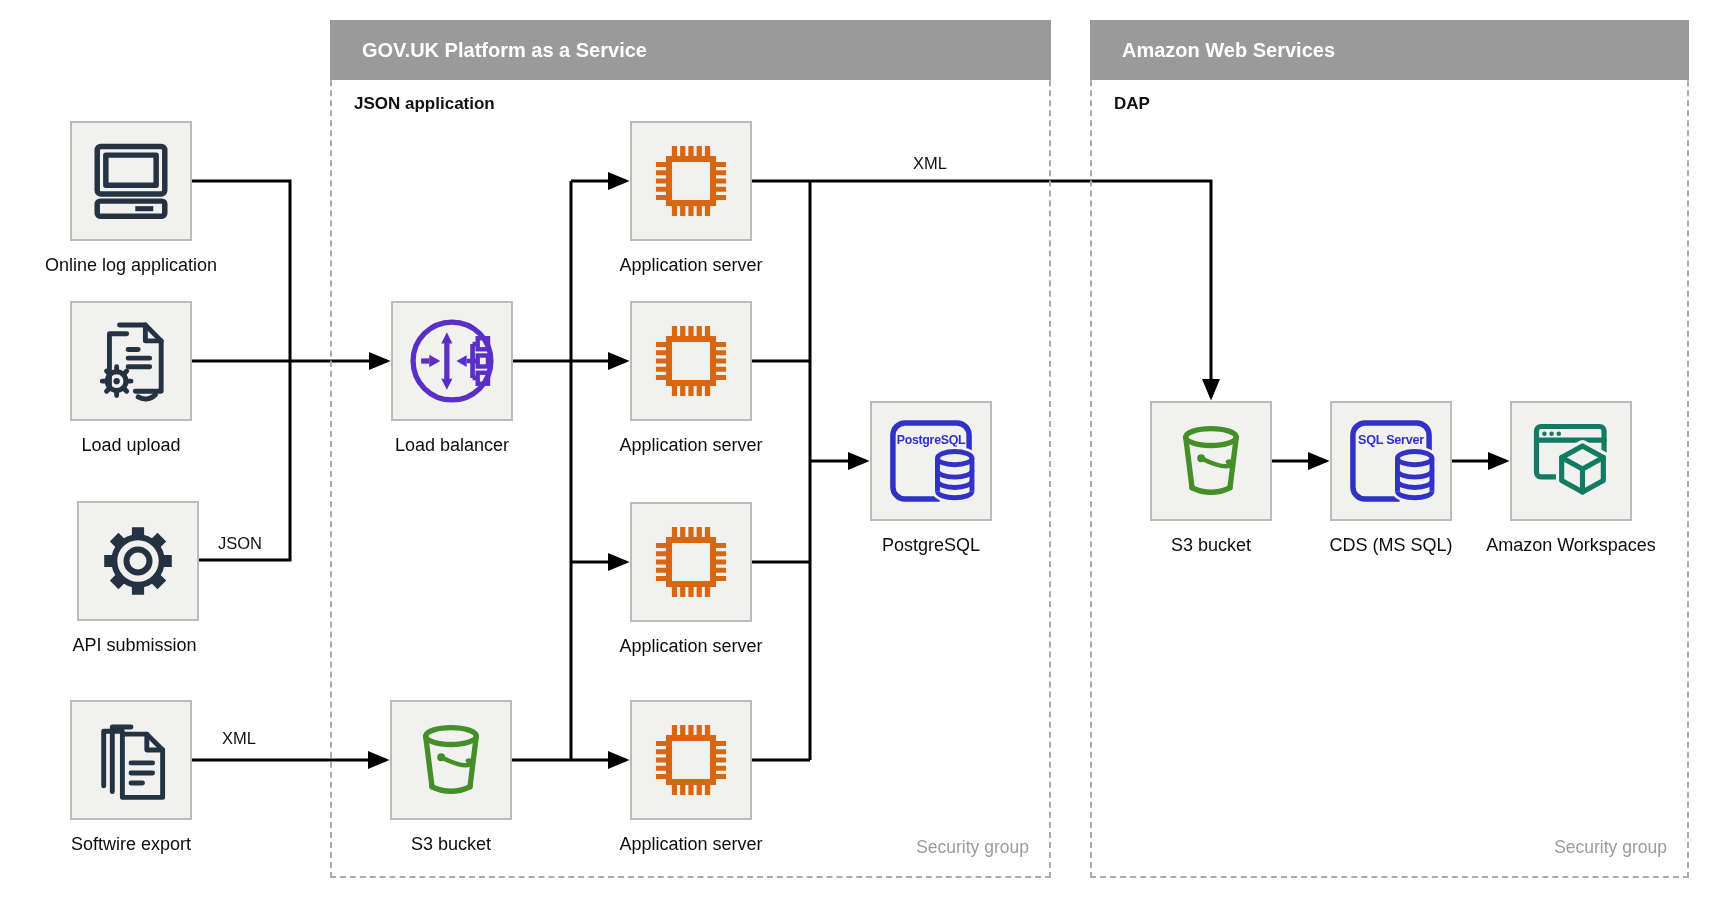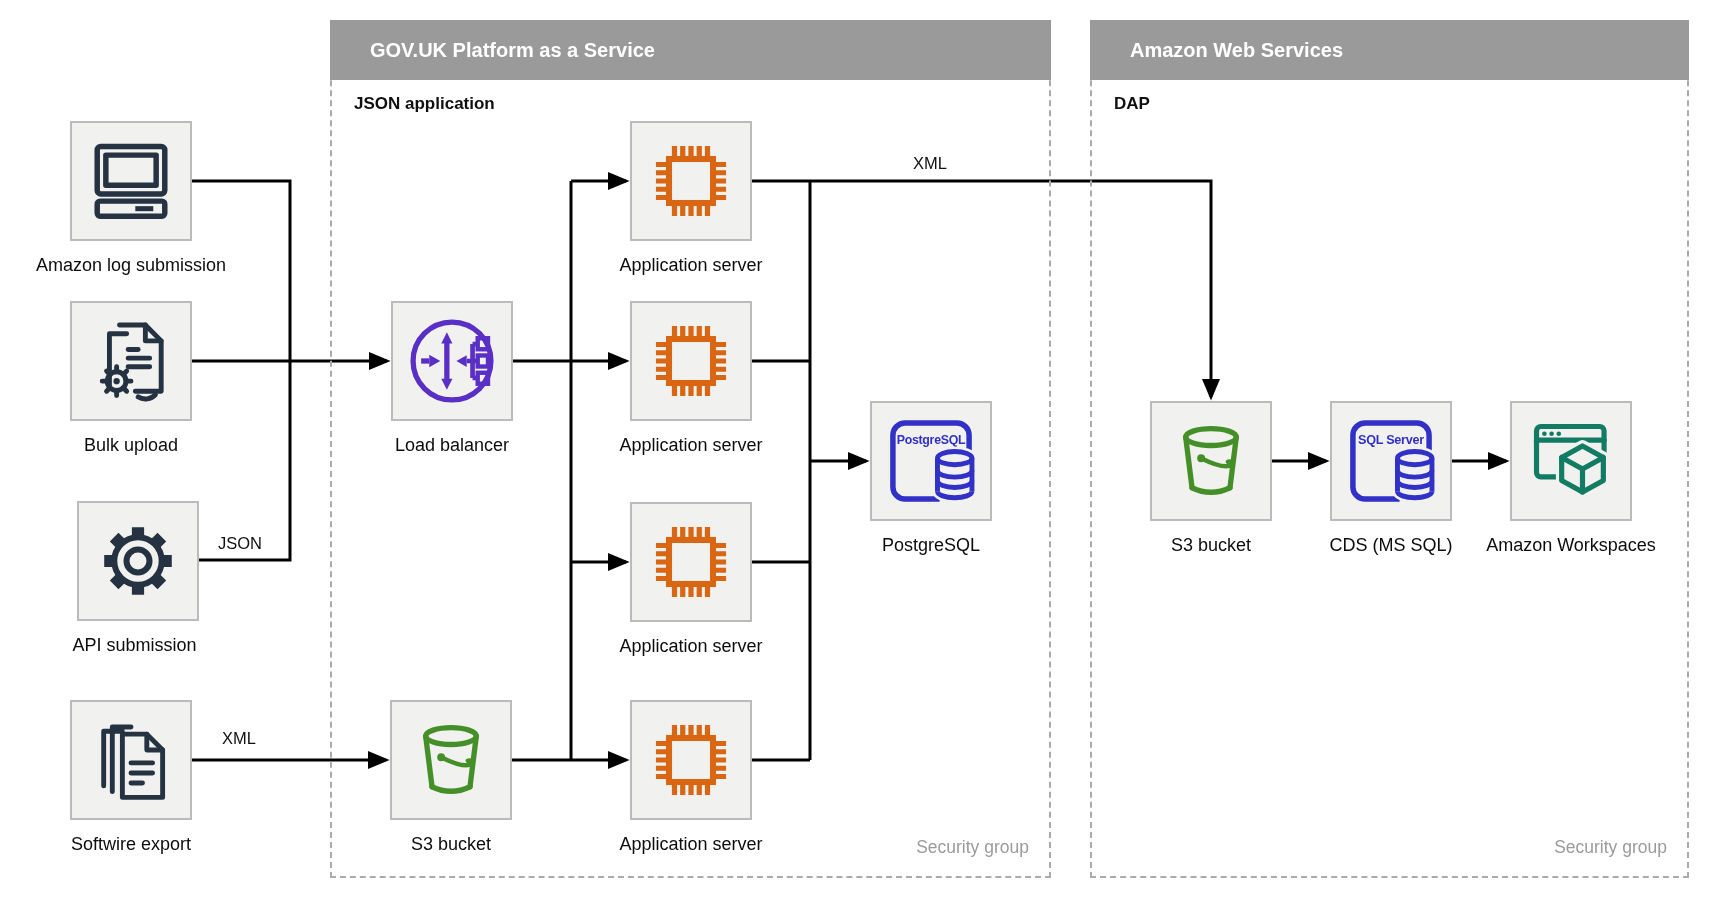--- a/index.html
+++ b/index.html
@@ -1,21 +1,21 @@
 <!DOCTYPE html>
 <html><head>
 <meta charset="utf-8">
 <style>
   html,body{margin:0;padding:0;background:#fff;}
   body{font-family:"Liberation Sans",sans-serif;}
   #canvas{position:relative;width:1712px;height:902px;background:#fff;overflow:hidden;}
 
   .container{position:absolute;border:2px dashed #ABABAB;border-top:none;box-sizing:border-box;}
   .hdr{position:absolute;left:-2px;right:-2px;top:0;height:60px;background:#9A9A9A;
-       color:#fff;font-weight:700;font-size:20px;line-height:60px;padding-left:40px;box-sizing:border-box;}
+       color:#fff;font-weight:700;font-size:20px;line-height:60px;padding-left:32px;box-sizing:border-box;}
   .sub{position:absolute;left:22px;top:74px;font-weight:700;font-size:17px;color:#101010;}
   .sec{position:absolute;right:20px;bottom:18px;font-size:17.5px;color:#9B9B9B;}
 
   #edges{position:absolute;left:0;top:0;pointer-events:none;}
 
   .node{position:absolute;width:122px;}
   .box{width:122px;height:120px;background:#F1F1EF;border:2px solid #BBBBBB;box-sizing:border-box;
        display:flex;align-items:center;justify-content:center;}
   .nlabel{position:absolute;top:134px;left:50%;transform:translateX(-50%);
           font-size:18px;color:#0d0d0d;white-space:nowrap;}
@@ -77,40 +77,40 @@
     <div class="box">
       <svg width="92" height="92" viewBox="0 0 64 64">
         <g fill="none" stroke="#253241" stroke-width="3.8" stroke-linejoin="round">
           <rect x="8.5" y="8" width="47" height="33" rx="2.5"></rect>
           <rect x="14.5" y="14" width="35" height="21"></rect>
           <rect x="8.5" y="46" width="47" height="10.5" rx="2"></rect>
           <rect x="35" y="49.5" width="12.5" height="3.5" fill="#253241" stroke="none"></rect>
         </g>
       </svg>
     </div>
-    <div class="nlabel">Amazon log submission</div>
+    <div class="nlabel">Online log application</div>
   </div>
 
   <div class="node" style="left:70px;top:301px;">
     <div class="box">
       <svg width="92" height="92" viewBox="0 0 64 64">
         <g fill="none" stroke="#253241" stroke-width="3.4" stroke-linecap="round" stroke-linejoin="round">
           <path d="M17 13 V49 M17 13 H29"></path>
           <path d="M24 7 H42 L53 18 V53 H35"></path>
           <path d="M42 7 V18 H53"></path>
           <path d="M30 24 H37 M30 30 H45 M30 36 H45"></path>
           <path d="M37 57 c4 2.5 9 1.5 12 -1.5"></path>
           <circle cx="22" cy="46" r="6.5"></circle>
           <circle cx="22" cy="46" r="2.2" fill="#253241" stroke="none"></circle>
           <path d="M28.5 46 H32 M22 52.5 V56 M15.5 46 H12 M22 39.5 V36
                    M26.6 50.6 L29 53 M17.4 50.6 L15 53 M17.4 41.4 L15 39 M26.6 41.4 L29 39"></path>
         </g>
       </svg>
     </div>
-    <div class="nlabel">Bulk upload</div>
+    <div class="nlabel">Load upload</div>
   </div>
 
   <div class="node" style="left:70px;top:501px;padding-left:7px;">
     <div class="box">
       <svg width="92" height="92" viewBox="0 0 64 64">
         <g fill="none" stroke="#253241">
           <g stroke-width="8.5" stroke-linecap="butt">
             <path d="M48.5 32 H55.5 M43.7 43.7 L48.6 48.6 M32 48.5 V55.5 M20.3 43.7 L15.4 48.6
                      M15.5 32 H8.5 M20.3 20.3 L15.4 15.4 M32 15.5 V8.5 M43.7 20.3 L48.6 15.4"></path>
           </g>

